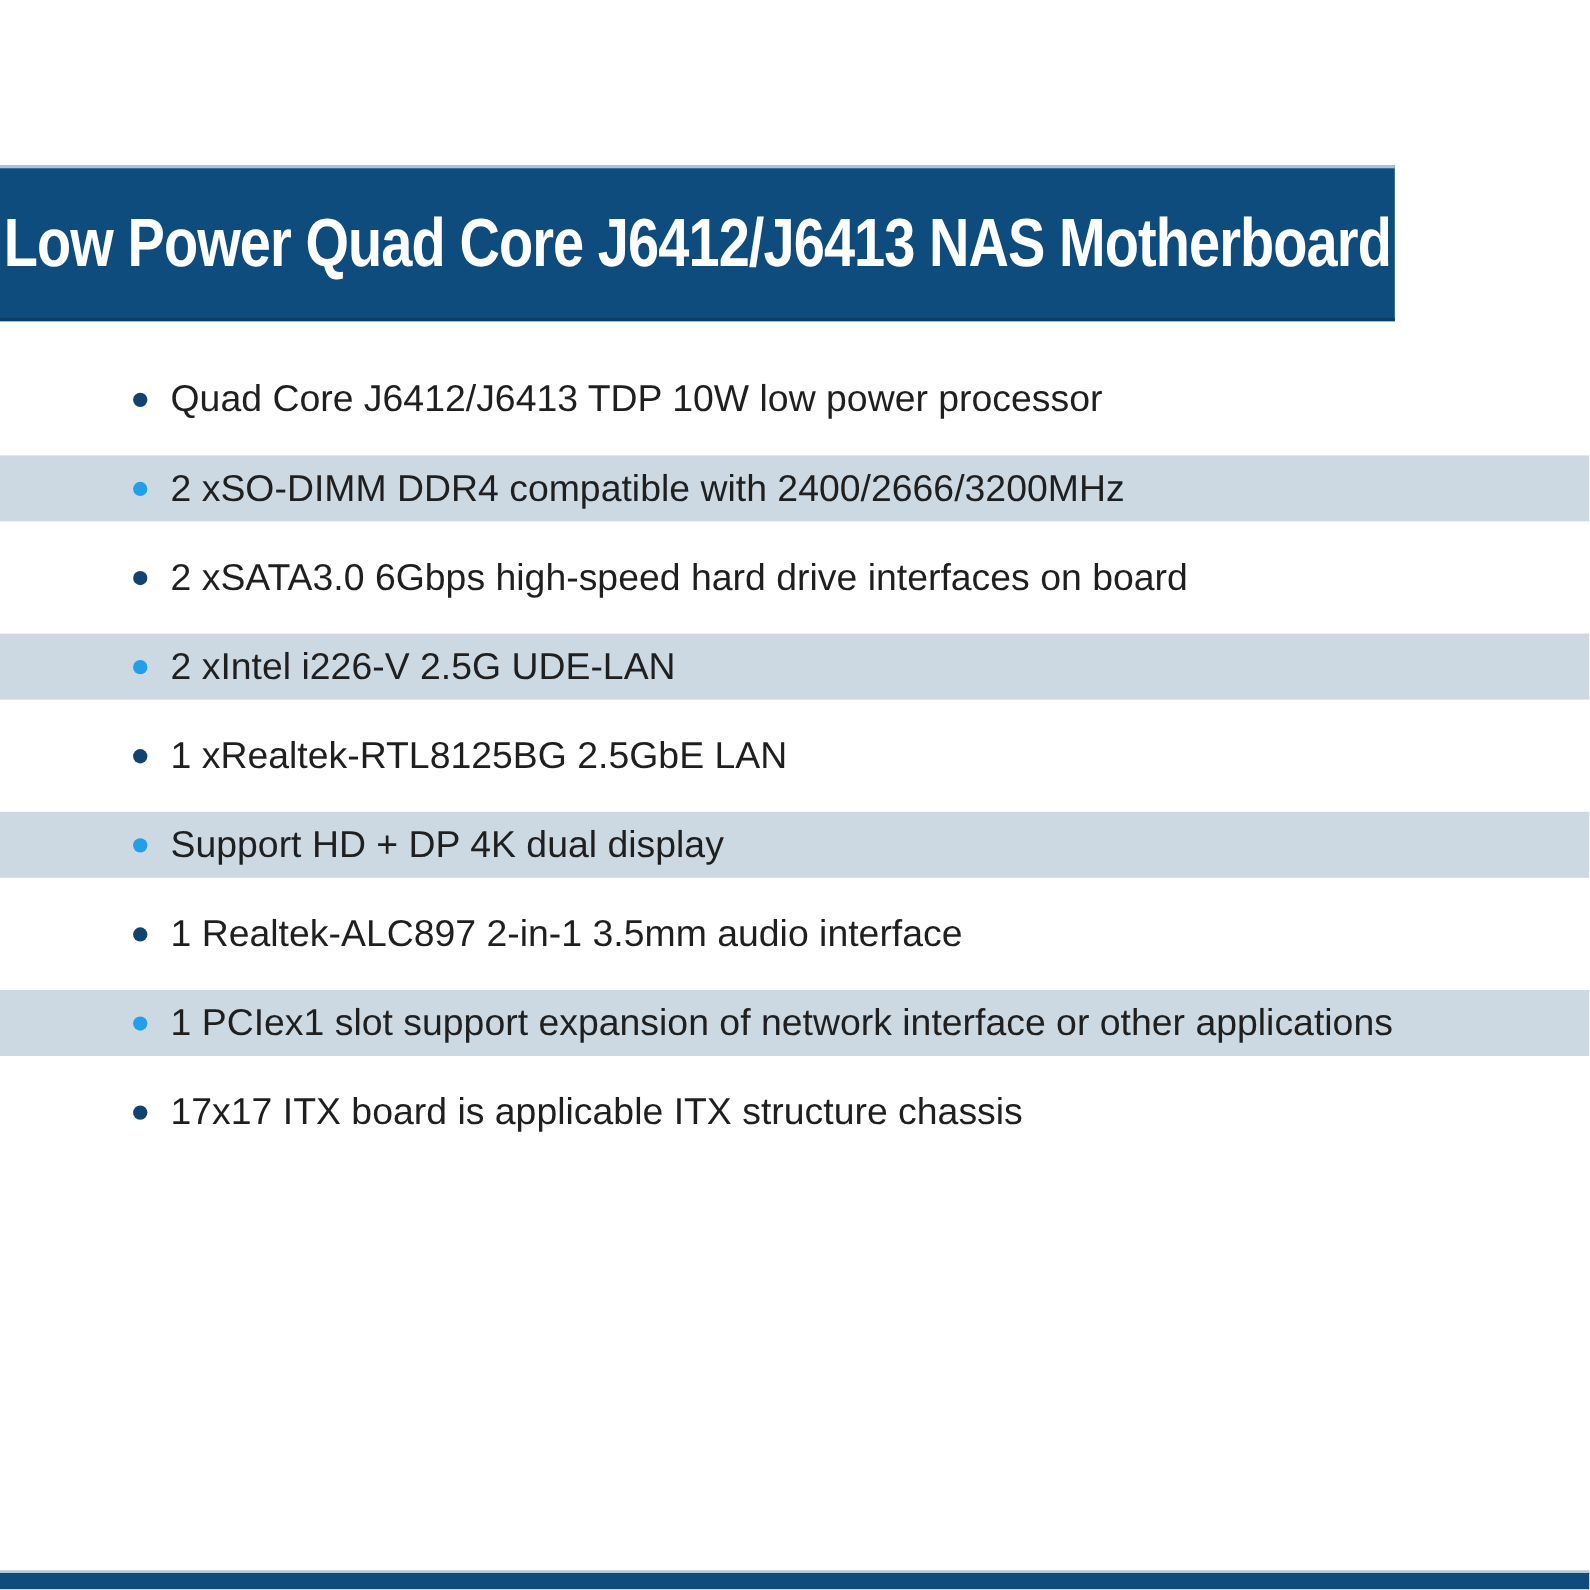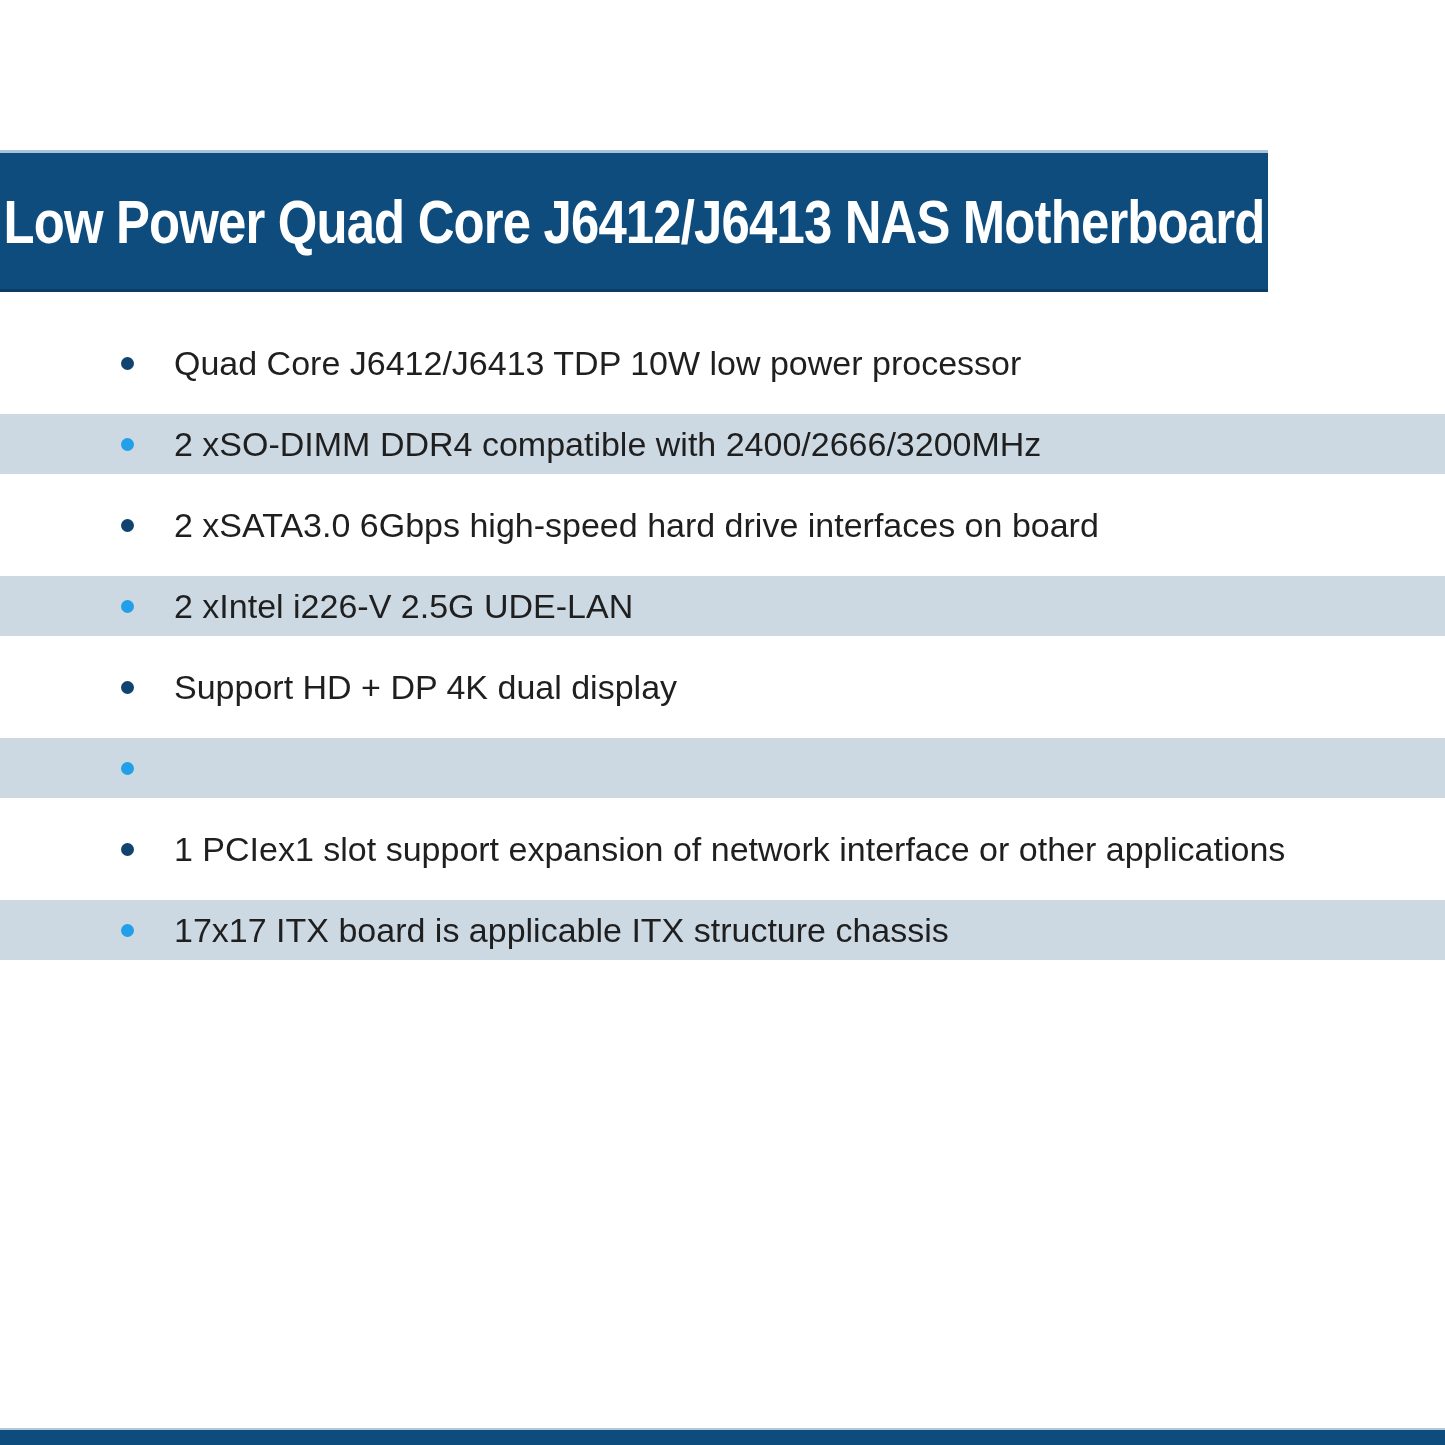--- a/index.html
+++ b/index.html
@@ -65,21 +65,21 @@
   .bullet{
     width:13px; height:13px;
     border-radius:50%;
     flex:0 0 13px;
     background:var(--bullet_dark);
   }
   .feature-row:nth-child(even) .bullet{
     background:var(--bullet_light);
   }
   .feature-text{
-    margin-left:40px;
+    margin-left:21px;
     font-size:34px;
     color:var(--text_color);
     white-space:nowrap;
   }
   .footer-bar{
     position:absolute;
     left:0; bottom:0;
     width:1445px; height:17px;
     background:var(--footer_bg);
     border-top:2px solid var(--footer_top_line);
@@ -104,24 +104,29 @@
   <li class="feature-row">
     <span class="bullet"></span>
     <span class="feature-text">2 xSATA3.0 6Gbps high-speed hard drive interfaces on board</span>
   </li>
   <li class="feature-row">
     <span class="bullet"></span>
     <span class="feature-text">2 xIntel i226-V 2.5G UDE-LAN</span>
   </li>
   <li class="feature-row">
     <span class="bullet"></span>
+    <span class="feature-text">1 xRealtek-RTL8125BG 2.5GbE LAN</span>
+  </li>
+  <li class="feature-row">
+    <span class="bullet"></span>
     <span class="feature-text">Support HD + DP 4K dual display</span>
   </li>
   <li class="feature-row">
     <span class="bullet"></span>
+    <span class="feature-text">1 Realtek-ALC897 2-in-1 3.5mm audio interface</span>
   </li>
   <li class="feature-row">
     <span class="bullet"></span>
     <span class="feature-text">1 PCIex1 slot support expansion of network interface or other applications</span>
   </li>
   <li class="feature-row">
     <span class="bullet"></span>
     <span class="feature-text">17x17 ITX board is applicable ITX structure chassis</span>
   </li>
 </ul>

